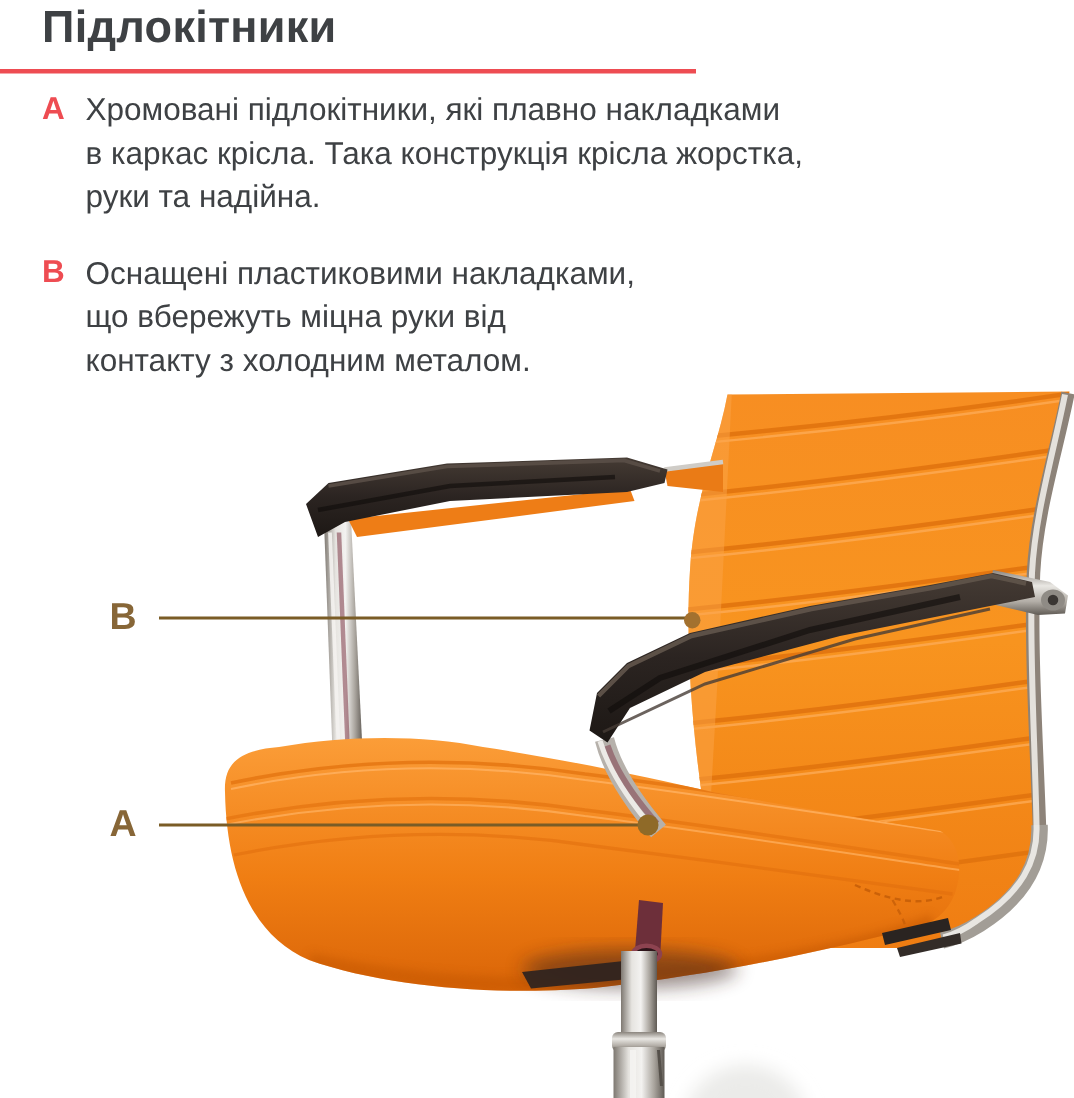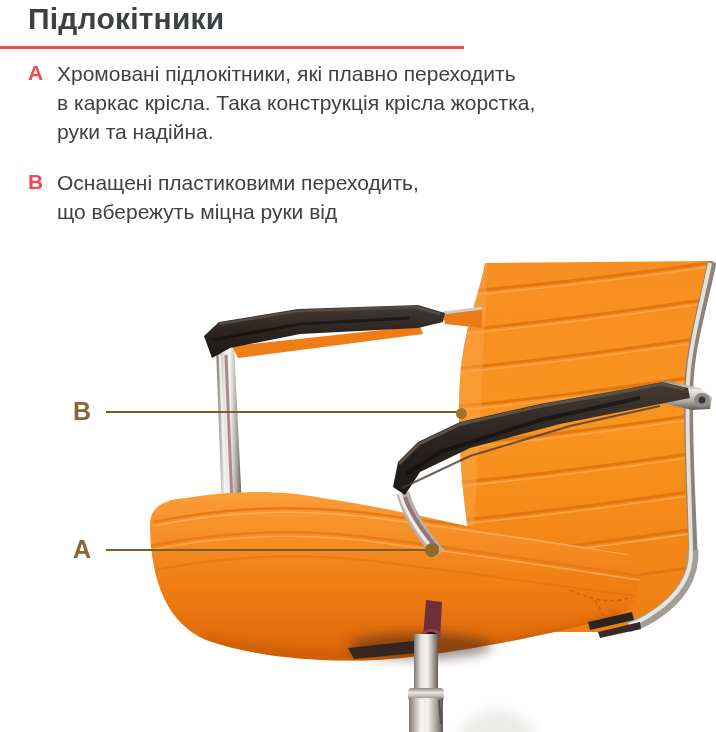--- a/index.html
+++ b/index.html
@@ -41,31 +41,32 @@
 <body>
 
 <div class="stage">
 
   <h1 class="page-title">Підлокітники</h1>
   <div class="title-underline"></div>
 
   <div class="feature feature-a">
     <span class="flabel">A</span>
     <div class="ftext">
-      <span>Хромовані підлокітники, які плавно переходить</span>
+      <span>Хромовані підлокітники, які плавно накладками</span>
       <span>в каркас крісла. Така конструкція крісла жорстка,</span>
       <span>руки та надійна.</span>
     </div>
   </div>
 
   <div class="feature feature-b">
     <span class="flabel">B</span>
     <div class="ftext">
-      <span>Оснащені пластиковими переходить,</span>
+      <span>Оснащені пластиковими накладками,</span>
       <span>що вбережуть міцна руки від</span>
+      <span>контакту з холодним металом.</span>
     </div>
   </div>
 
   <div class="photo">
     <svg width="576" height="472" viewBox="0 0 576 472" xmlns="http://www.w3.org/2000/svg">
       <defs>
         <linearGradient id="backGrad" x1="0" y1="0" x2="0" y2="1">
           <stop offset="0" stop-color="#f78e22"></stop>
           <stop offset="0.45" stop-color="#f8941f"></stop>
           <stop offset="1" stop-color="#ef7d12"></stop>

